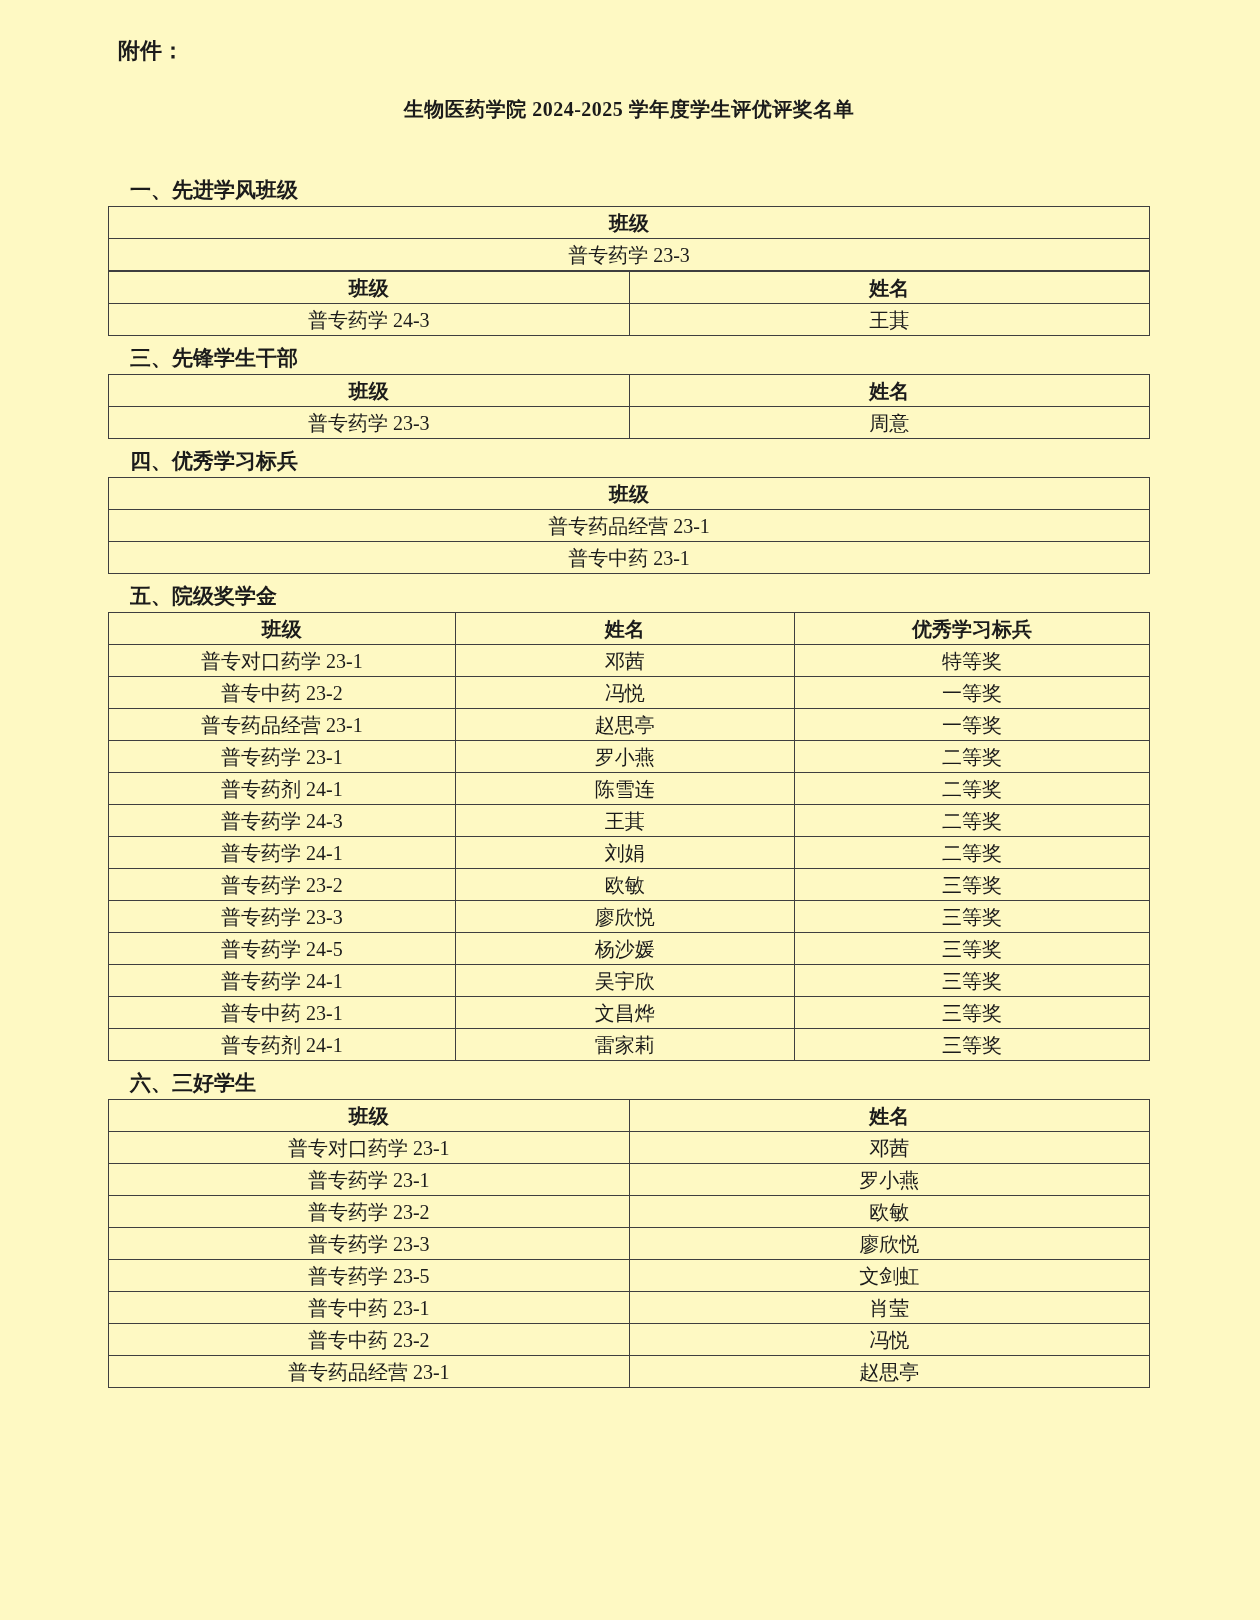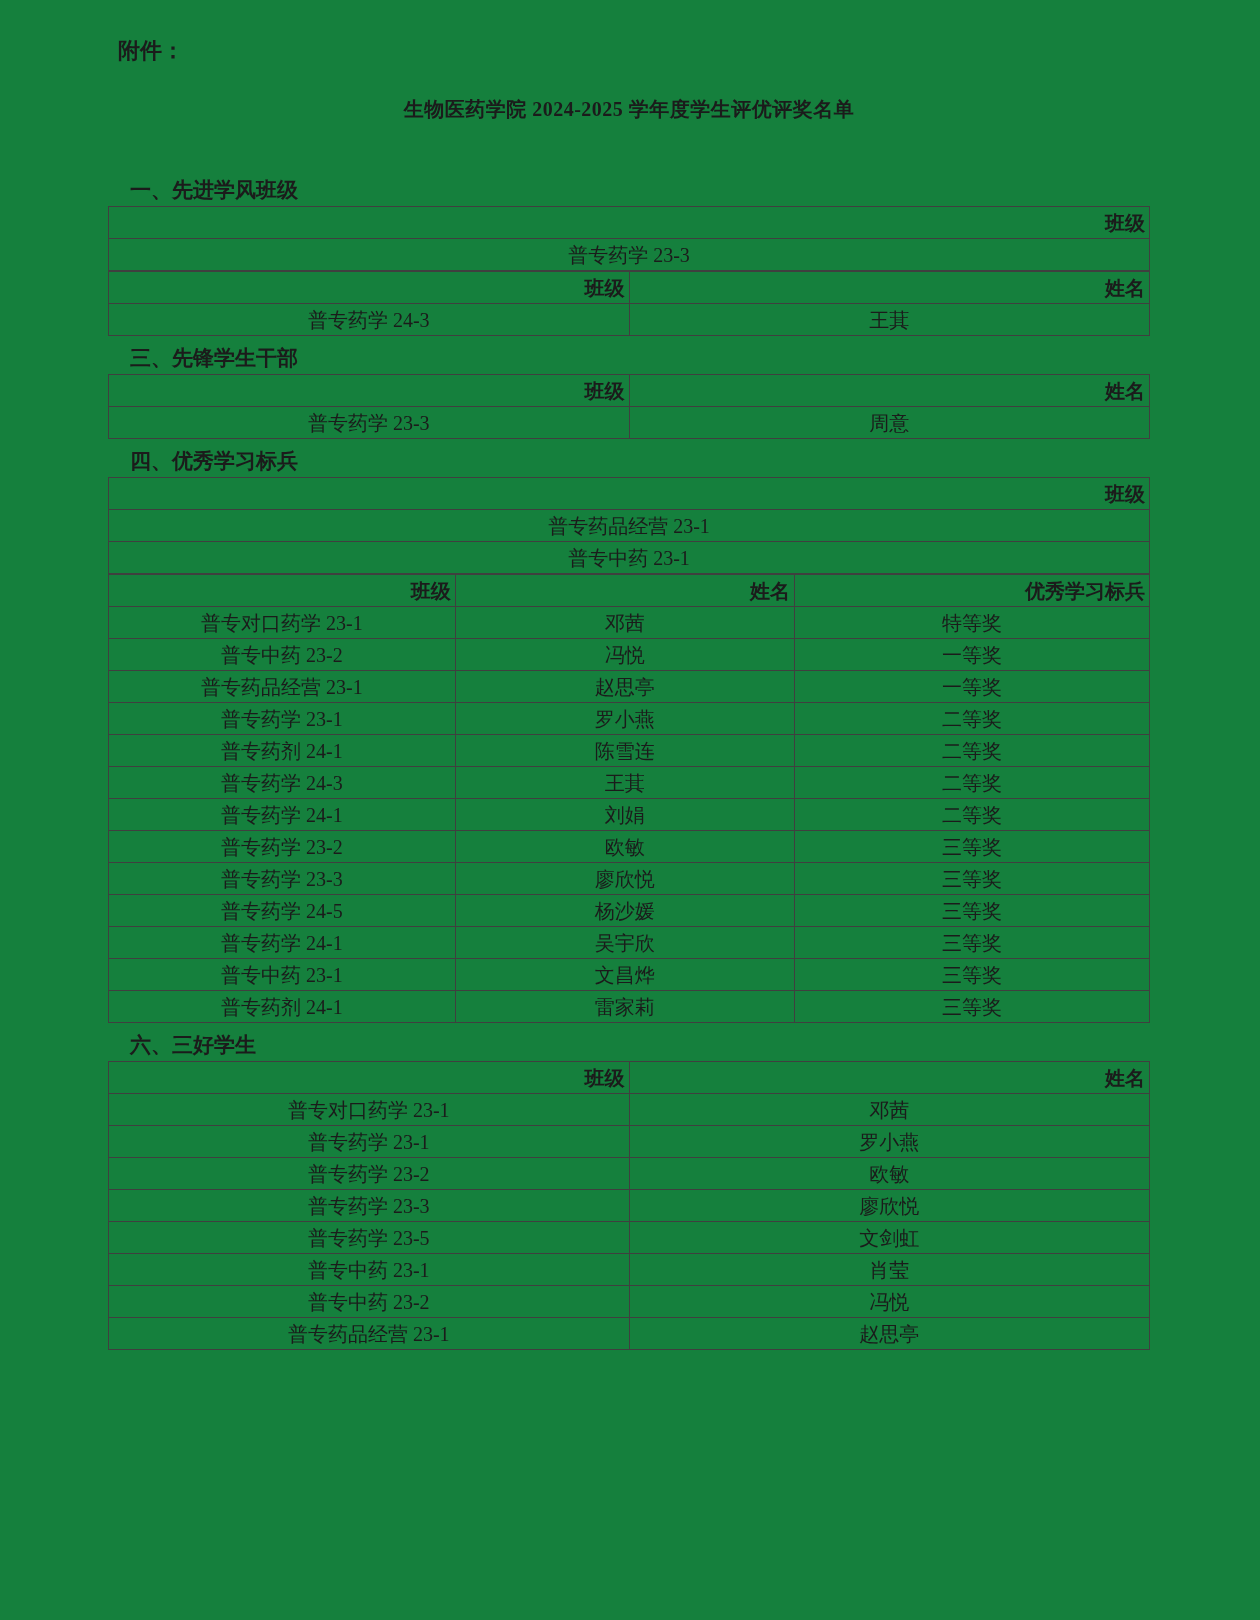--- a/index.html
+++ b/index.html
@@ -5,21 +5,21 @@
   * { margin: 0; padding: 0; box-sizing: border-box; }
   html, body {
     width: 1260px;
     background: #ffffff;
     color: var(--ink, #1b1b1b);
     font-family: "Liberation Serif", "DejaVu Serif", serif;
   }
   .page {
     width: 1260px;
     height: 1620px;
-    background: #15803d;
+    background: #fef9c3;
     padding: 38px 110px 20px 108px;
     overflow: hidden;
   }
   .attachment {
     margin-left: 10px;
     font-family: "Liberation Sans", "DejaVu Sans", sans-serif;
     font-weight: bold;
     font-size: 22px;
     line-height: 26px;
   }
@@ -54,21 +54,20 @@
     padding: 0 4px;
     font-size: 20px;
     line-height: 24px;
     overflow: hidden;
     white-space: nowrap;
   }
   table.award-table th {
     font-family: "Liberation Sans", "DejaVu Sans", sans-serif;
     font-weight: bold;
     font-size: 20px;
-    text-align: right;
   }
   table.award-table td {
     font-family: "Liberation Serif", "DejaVu Serif", serif;
     font-weight: normal;
   }
 </style>
 </head>
 <body>
 
 <div class="page">
@@ -149,20 +148,21 @@
             <tr>
               <td>普专药品经营 23-1</td>
             </tr>
             <tr>
               <td>普专中药 23-1</td>
             </tr>
           </tbody>
         </table>
       </section>
       <section>
+        <div class="section-heading">五、院级奖学金</div>
         <table class="award-table">
           <colgroup>
             <col style="width: 33.3%;">
             <col style="width: 32.6%;">
             <col style="width: 34.1%;">
           </colgroup>
           <thead>
             <tr>
               <th>班级</th>
               <th>姓名</th>

